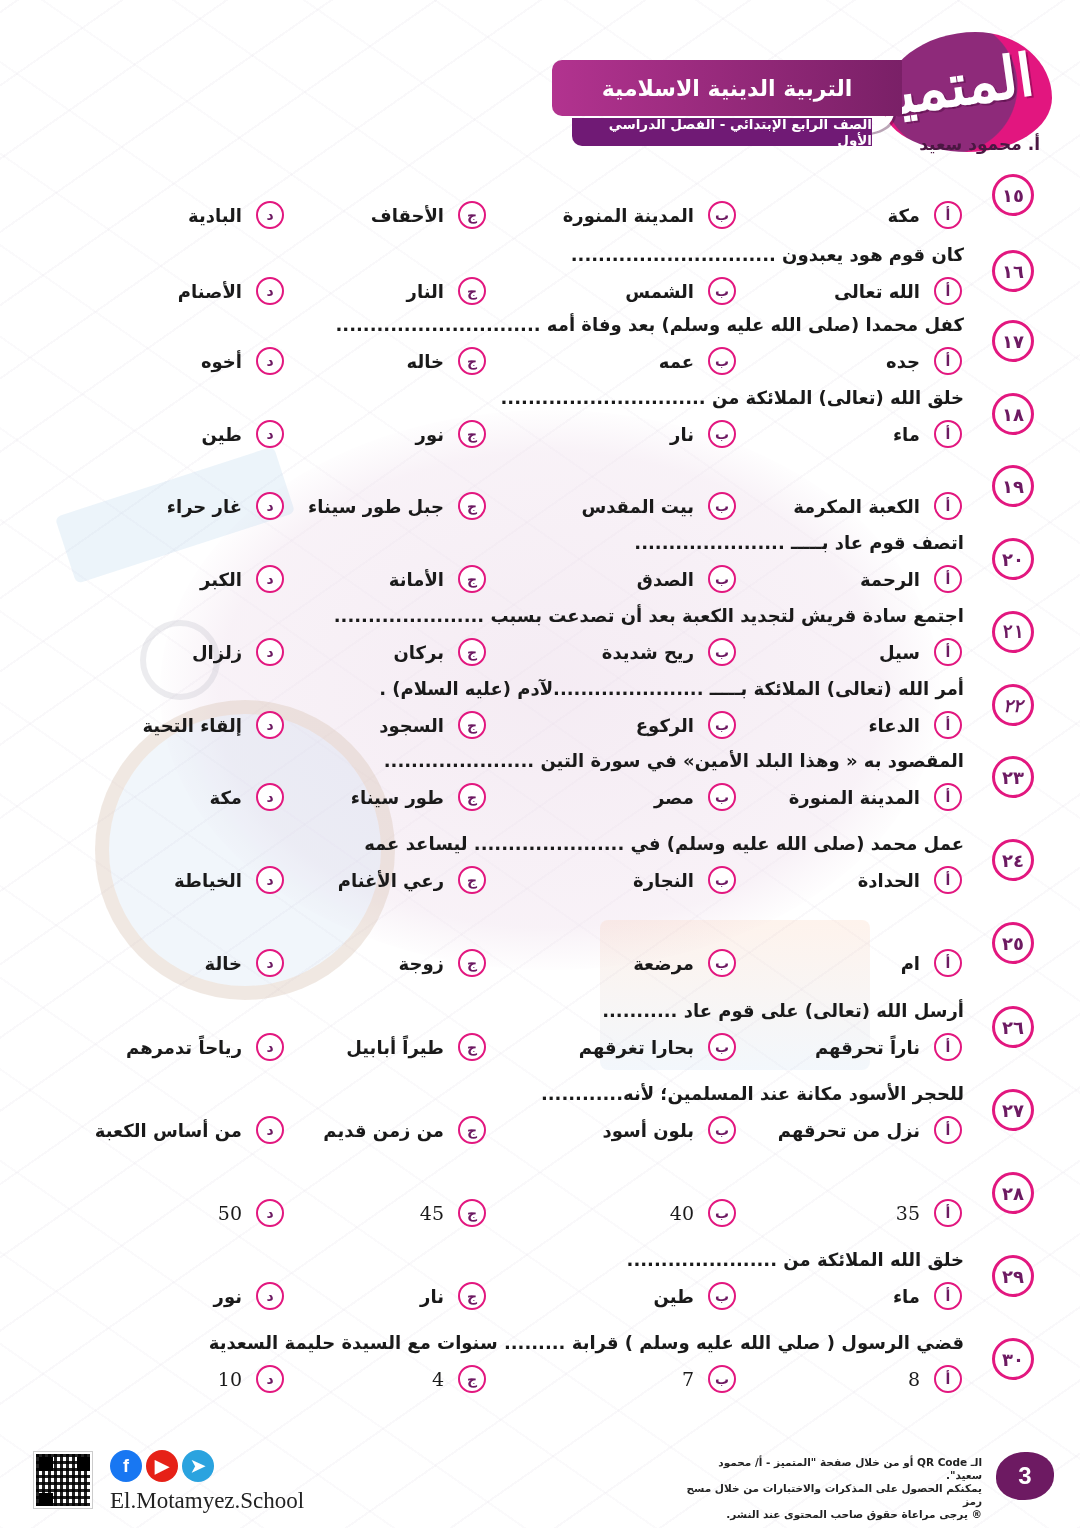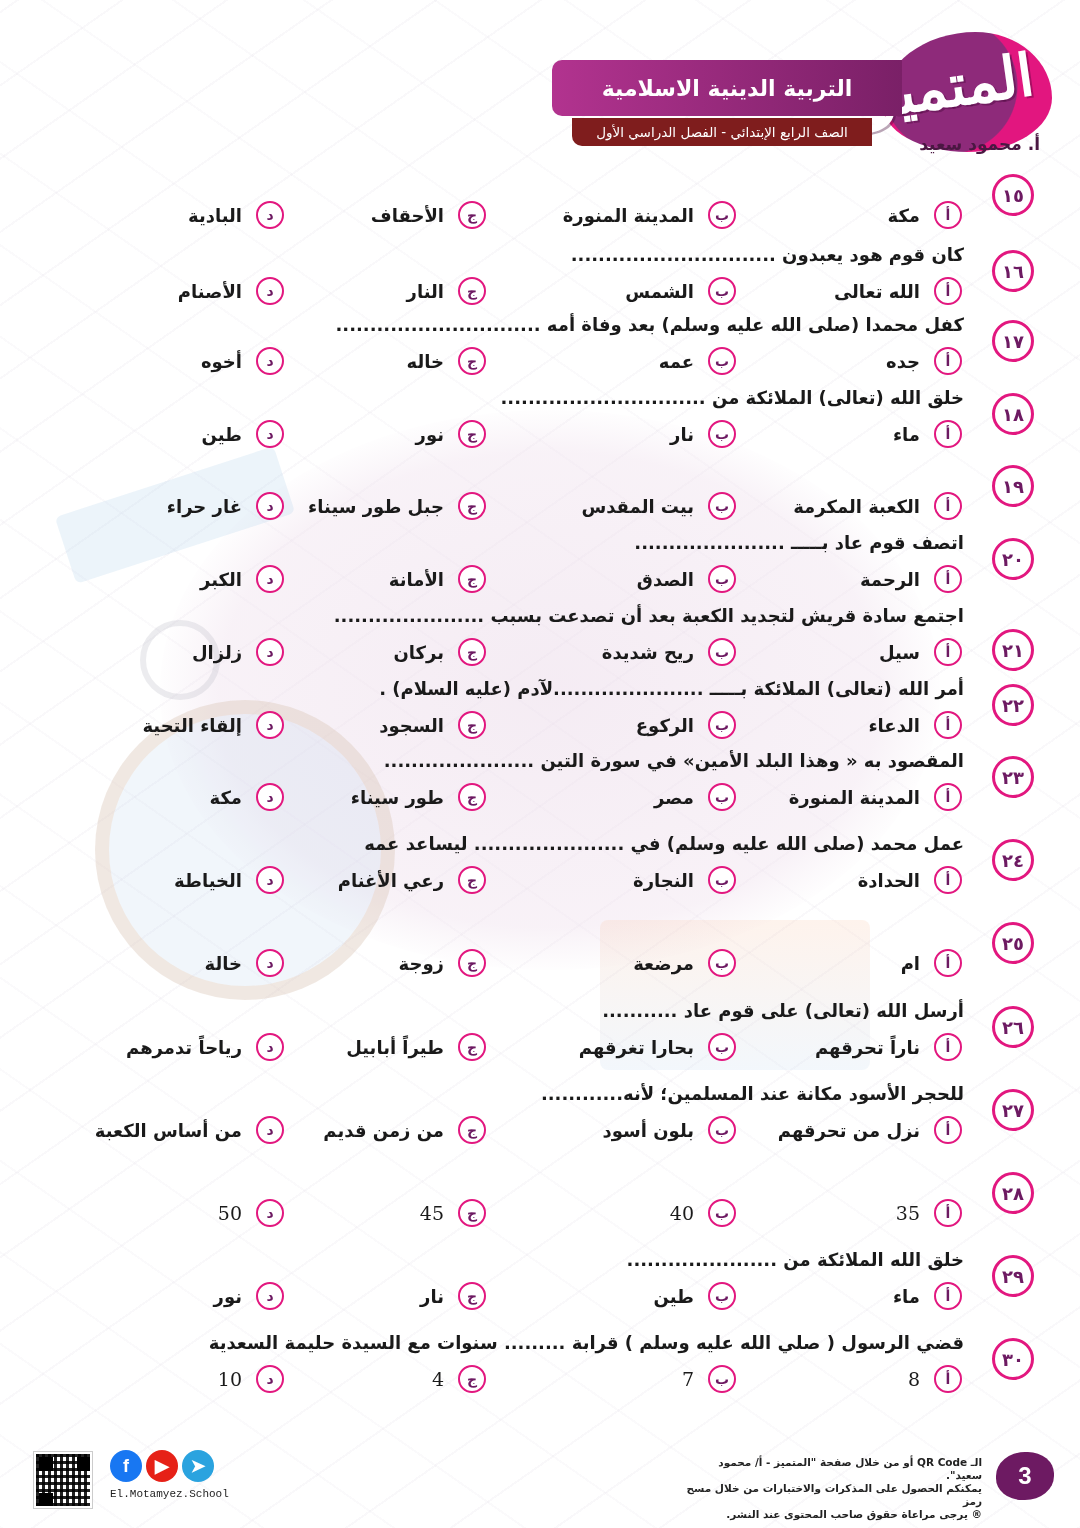--- a/index.html
+++ b/index.html
@@ -65,22 +65,22 @@
   }
   .title-bar {
     position: absolute; right: 150px; top: 40px; width: 350px; height: 56px;
     background: linear-gradient(90deg, #b2338f, #7a2067);
     border-radius: 10px 0 0 10px;
     color: #fff; font-size: 22px; font-weight: bold;
     display: flex; align-items: center; justify-content: center;
   }
   .subtitle-bar {
     position: absolute; right: 180px; top: 98px; width: 300px; height: 28px;
-    background: #7f1d1d; border-radius: 0 0 0 10px;
-    color: #fff; font-size: 13.5px; font-weight: normal;
+    background: #701a75; border-radius: 0 0 0 10px;
+    color: #fff; font-size: 13.5px; font-weight: bold;
     display: flex; align-items: center; justify-content: center;
   }
 
   
   .questions { position: absolute; top: 168px; right: 0; width: 1080px; z-index: 1; }
   .q {
     position: absolute; right: 0; width: 1080px;
   }
   .q-num {
     position: absolute; right: 46px; width: 42px; height: 42px; border-radius: 50%;
@@ -137,21 +137,21 @@
   .social-icon {
     width: 32px; height: 32px; border-radius: 50%;
     display: flex; align-items: center; justify-content: center;
     color: #fff; font-weight: bold; font-size: 18px; font-family: "Liberation Sans", sans-serif;
   }
   .fb { background: #1877f2; }
   .yt { background: #e62117; }
   .tg { background: #2aa3df; }
   .handle {
     position: absolute; left: 110px; top: 48px; direction: ltr;
-    font-family: Liberation Mono, monospace; font-size: 11px; color: #222;
+    font-family: Liberation Serif, serif; font-size: 23px; color: #222;
   }
 </style>
 </head>
 <body>
 
 <div class="page">
   <div class="wm-pattern"></div>
   <div class="wm-circle"></div>
   <div class="wm-ruler"></div>
   <div class="wm-lens"></div>
@@ -283,41 +283,41 @@
         <div class="opt c3" style="top: 33px;">
           <span class="opt-badge">ج</span>
           <span class="opt-text">الأمانة</span>
         </div>
         <div class="opt c4" style="top: 33px;">
           <span class="opt-badge">د</span>
           <span class="opt-text">الكبر</span>
         </div>
       </div>
       <div class="q" style="top: 437px; height: 72px;">
-        <div class="q-num" style="top: 24px;">٢١</div>
+        <div class="q-num" style="top: 6px; font-family: Liberation Mono, monospace;">٢١</div>
         <div class="q-text">اجتمع سادة قريش لتجديد الكعبة بعد أن تصدعت بسبب ......................</div>
         <div class="opt c1" style="top: 33px;">
           <span class="opt-badge">أ</span>
           <span class="opt-text">سيل</span>
         </div>
         <div class="opt c2" style="top: 33px;">
           <span class="opt-badge">ب</span>
           <span class="opt-text">ريح شديدة</span>
         </div>
         <div class="opt c3" style="top: 33px;">
           <span class="opt-badge">ج</span>
           <span class="opt-text">بركان</span>
         </div>
         <div class="opt c4" style="top: 33px;">
           <span class="opt-badge">د</span>
           <span class="opt-text">زلزال</span>
         </div>
       </div>
       <div class="q" style="top: 510px; height: 72px;">
-        <div class="q-num" style="top: 6px;">٢٢</div>
+        <div class="q-num" style="top: 6px; font-style: italic;">٢٢</div>
         <div class="q-text">أمر الله (تعالى) الملائكة بـــــ ......................لآدم (عليه السلام) .</div>
         <div class="opt c1" style="top: 33px;">
           <span class="opt-badge">أ</span>
           <span class="opt-text">الدعاء</span>
         </div>
         <div class="opt c2" style="top: 33px;">
           <span class="opt-badge">ب</span>
           <span class="opt-text">الركوع</span>
         </div>
         <div class="opt c3" style="top: 33px;">

